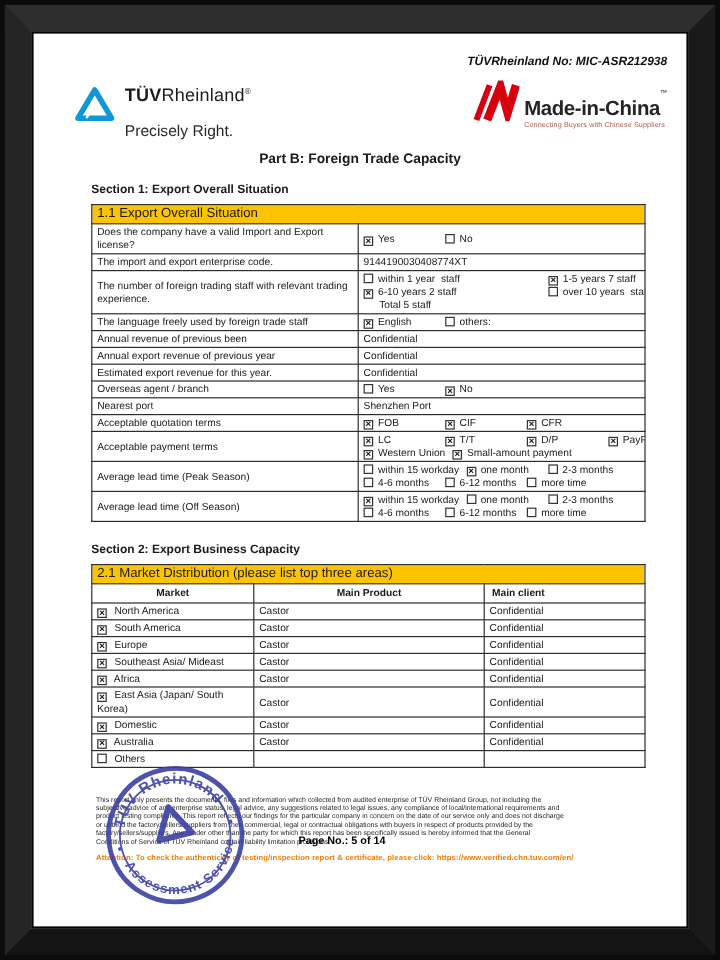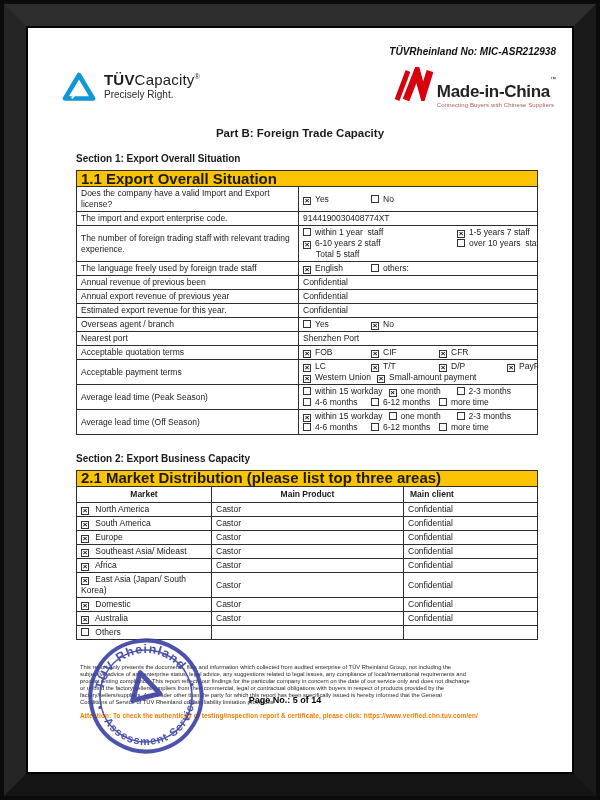--- a/index.html
+++ b/index.html
@@ -10,35 +10,35 @@
   .page{box-sizing:border-box;width:100%;height:100%;background:#ffffff;border:2px solid #030303;
         position:relative;overflow:hidden;color:#1a1a1a;}
 
   
   .report-no{margin:18px 16px 0 0;text-align:right;font-size:10px;font-weight:bold;font-style:italic;color:#111;}
   .logo-row{display:flex;justify-content:space-between;align-items:flex-start;margin:10px 16px 0 34px;height:50px;}
   .tuv-logo{display:flex;gap:8px;align-items:flex-start;margin-top:4px;}
   .tuv-text .nm{font-size:15px;letter-spacing:.2px;color:#1c1c1c;}
   .tuv-text .nm b{font-weight:bold;}
   .tuv-text .reg{font-size:7px;vertical-align:super;}
-  .tuv-tagline{font-size:10px;color:#2a2a2a;margin-top:1px;}
+  .tuv-tagline{font-size:13px;color:#2a2a2a;margin-top:13px;}
   .mic-logo{display:flex;flex-direction:column;align-items:flex-start;}
   .mic-top{display:flex;align-items:flex-end;gap:4px;}
   .mic-name{font-size:17px;font-weight:bold;color:#242424;letter-spacing:-.3px;line-height:17px;}
   .mic-tm{font-size:6px;vertical-align:top;position:relative;top:-7px;}
   .mic-tagline{font-size:6px;margin:1px 0 0 44px;letter-spacing:.1px;}
 
   .part-title{margin-top:10px;text-align:center;font-size:11.5px;font-weight:bold;}
   .section-title{margin:14px 31px 6px 48px;font-size:10px;font-weight:bold;}
   .content{padding:0 31px 0 48px;}
 
   table{border-collapse:collapse;width:461px;table-layout:fixed;}
   td,th{border:1px solid #2d2d2d;font-size:8.5px;line-height:11px;padding:1px 4px;vertical-align:middle;
         overflow:hidden;}
-  .yellow-head{font-weight:bold;font-size:15px;padding:2px 4px;border:1px solid #2d2d2d;}
+  .yellow-head{font-weight:normal;font-size:11px;padding:2px 4px;border:1px solid #2d2d2d;}
   .t2 th{font-weight:bold;text-align:center;padding:2px 4px;}
   .t2 th.client-h{text-align:left;padding-left:6px;}
   .t2 td{line-height:10.5px;height:11px;}
 
   .cell-line{display:flex;column-gap:6px;}
   .cb-item{min-width:62px;white-space:nowrap;}
   .cols2 .cb-item:first-child{min-width:148px;}
   .cb{display:inline-block;box-sizing:border-box;width:8px;height:8px;border:1px solid #333;
       font-size:8px;font-weight:bold;line-height:6px;text-align:center;margin-right:4px;
       vertical-align:-1px;color:#111;}
@@ -60,21 +60,21 @@
 
   <div class="report-no">TÜVRheinland No: MIC-ASR212938</div>
 
   <div class="logo-row">
     <div class="tuv-logo">
       <svg id="tuv-tri" width="34" height="31" viewBox="0 0 34 31">
         <path d="M17 4 L31 27.5 L3 27.5 Z" fill="none" stroke="#1097d6" stroke-width="4.6" stroke-linejoin="round"></path>
         <path d="M10 27.5 L17 16" fill="none" stroke="#ffffff" stroke-width="2"></path>
       </svg>
       <div class="tuv-text">
-        <div class="nm"><b>TÜV</b><span>Capacity</span><span class="reg">®</span></div>
+        <div class="nm"><b>TÜV</b><span>Rheinland</span><span class="reg">®</span></div>
         <div class="tuv-tagline">Precisely Right.</div>
       </div>
     </div>
     <div class="mic-logo">
       <div class="mic-top">
         <svg id="mic-m" width="40" height="34" viewBox="0 0 40 34">
           <line x1="4" y1="33" x2="15" y2="4" stroke="#d6000f" stroke-width="5"></line>
           <polyline points="13,33 24,5 30,27 37,4" fill="none" stroke="#d6000f" stroke-width="7"></polyline>
         </svg>
         <div><span class="mic-name">Made-in-China</span><span class="mic-tm">™</span></div>

